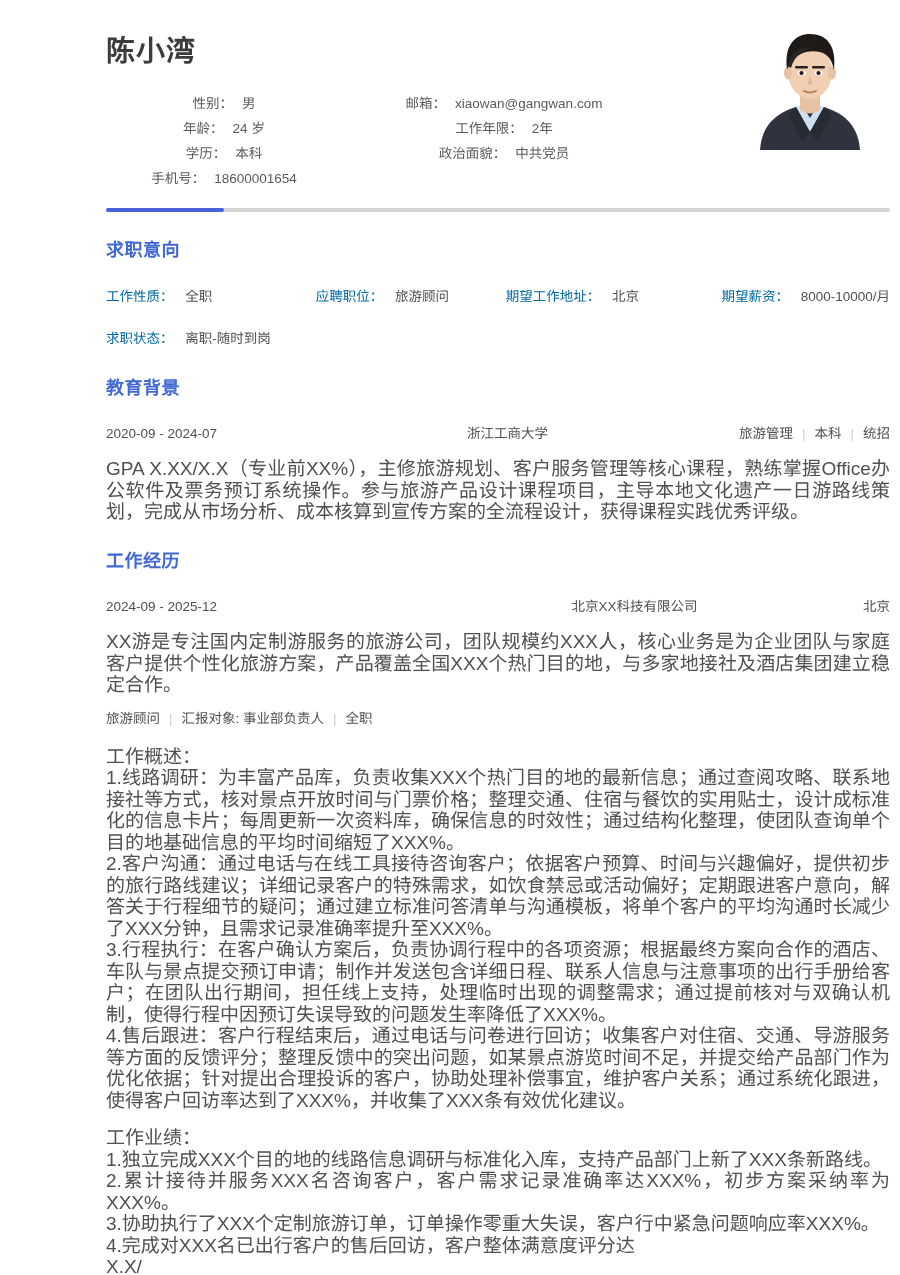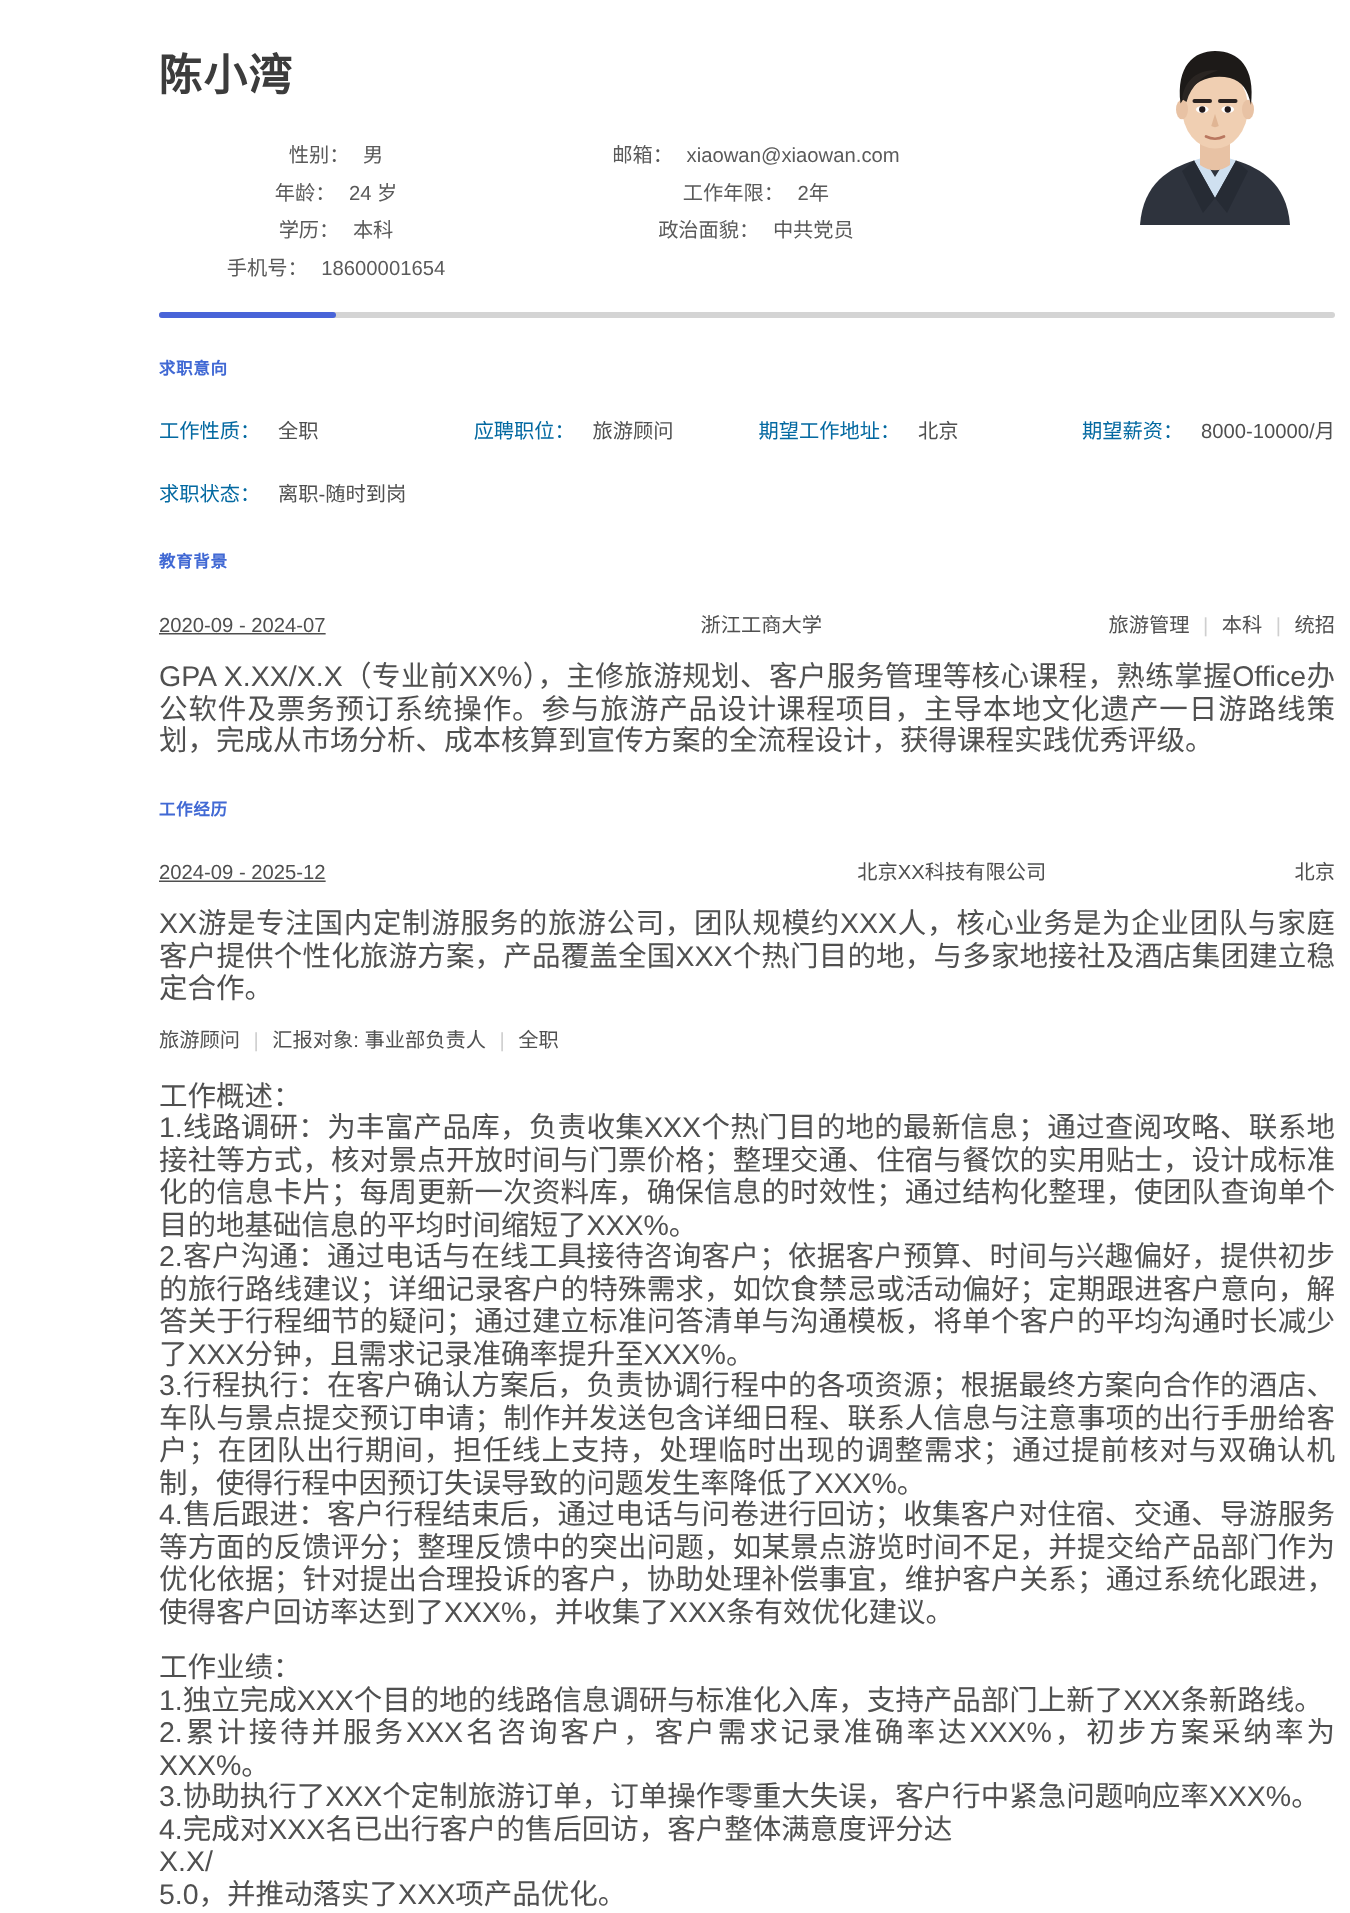--- a/index.html
+++ b/index.html
@@ -86,38 +86,38 @@
     left: 0; top: 0;
     width: 118px;
     height: 4px;
     background: #4964d8;
     border-radius: 2px;
   }
 
   
   .section { margin-top: 28px; }
   .section-title {
-    font-size: 11px;
+    font-size: 18px;
     font-weight: bold;
     color: #4169d4;
     letter-spacing: 0.5px;
     margin: 0 0 24px 0;
     line-height: 1.2;
   }
 
   .meta-row {
     position: relative;
     display: flex;
     align-items: baseline;
     font-size: 13.5px;
     color: #4f4f4f;
     line-height: 22px;
     margin-bottom: 13px;
   }
-  .meta-left { width: 300px; flex: 0 0 auto; text-decoration: underline; }
+  .meta-left { width: 300px; flex: 0 0 auto; }
   .meta-center { flex: 1 1 auto; text-align: center; }
   .meta-right { flex: 0 0 auto; text-align: right; white-space: nowrap; }
   .meta-center-edu { flex: 1 1 auto; text-align: center; padding-right: 130px; }
 
   .pipe-list { display: inline-flex; align-items: baseline; white-space: nowrap; }
   .pipe-list .pipe {
     display: inline-block;
     color: #cfcfcf;
     margin: 0 9px;
     font-weight: 300;
@@ -165,21 +165,21 @@
   <div class="header">
     <h1 class="name">陈小湾</h1>
 
     <div class="info-grid">
       <div class="info-item">
         <span class="info-label">性别：</span>
         <span class="info-value">男</span>
       </div>
       <div class="info-item">
         <span class="info-label">邮箱：</span>
-        <span class="info-value">xiaowan@xiaowan.com</span>
+        <span class="info-value">xiaowan@gangwan.com</span>
       </div>
       <div class="info-item">
         <span class="info-label">年龄：</span>
         <span class="info-value">24 岁</span>
       </div>
       <div class="info-item">
         <span class="info-label">工作年限：</span>
         <span class="info-value">2年</span>
       </div>
       <div class="info-item">

